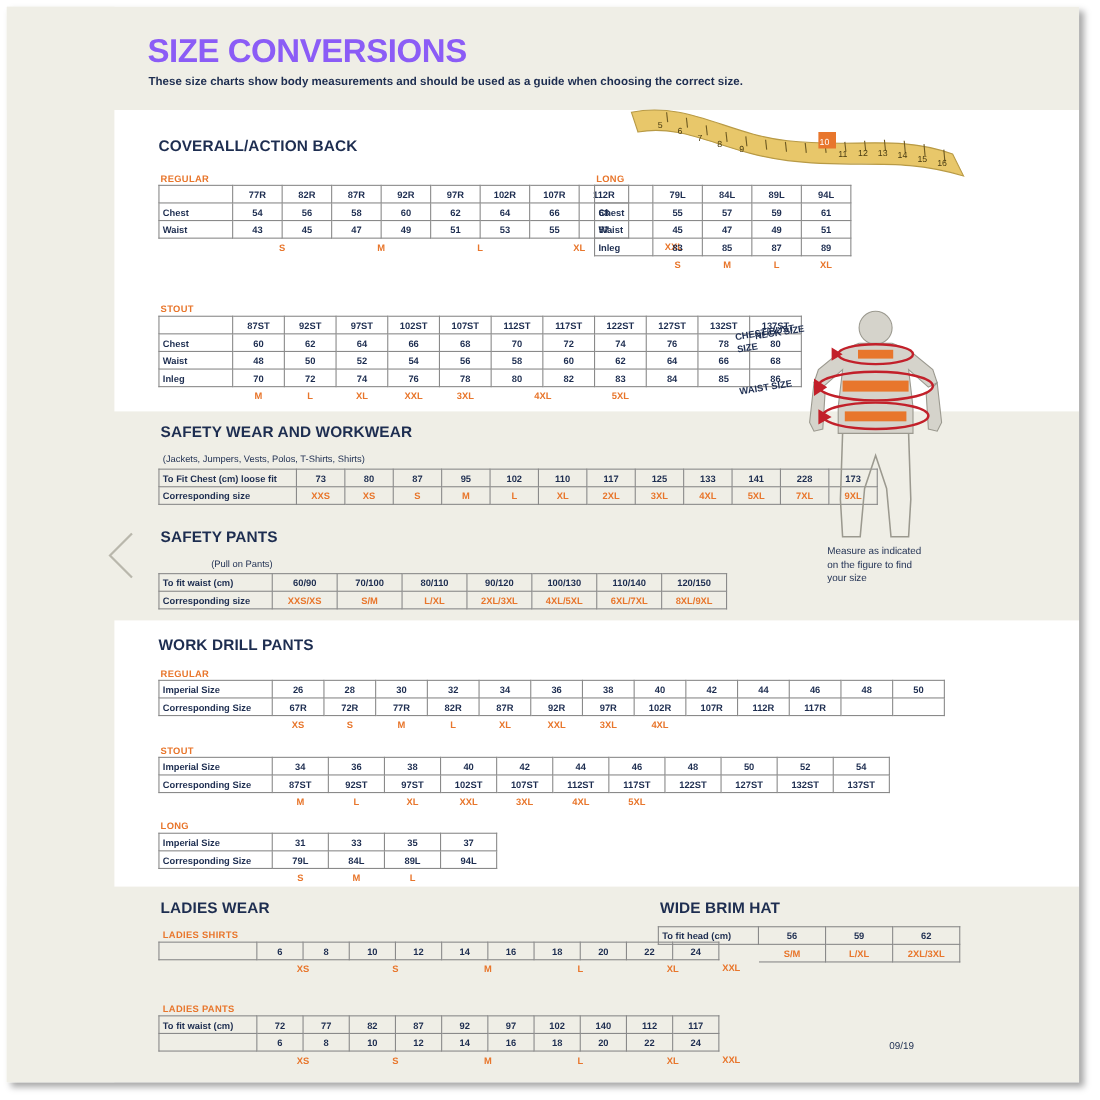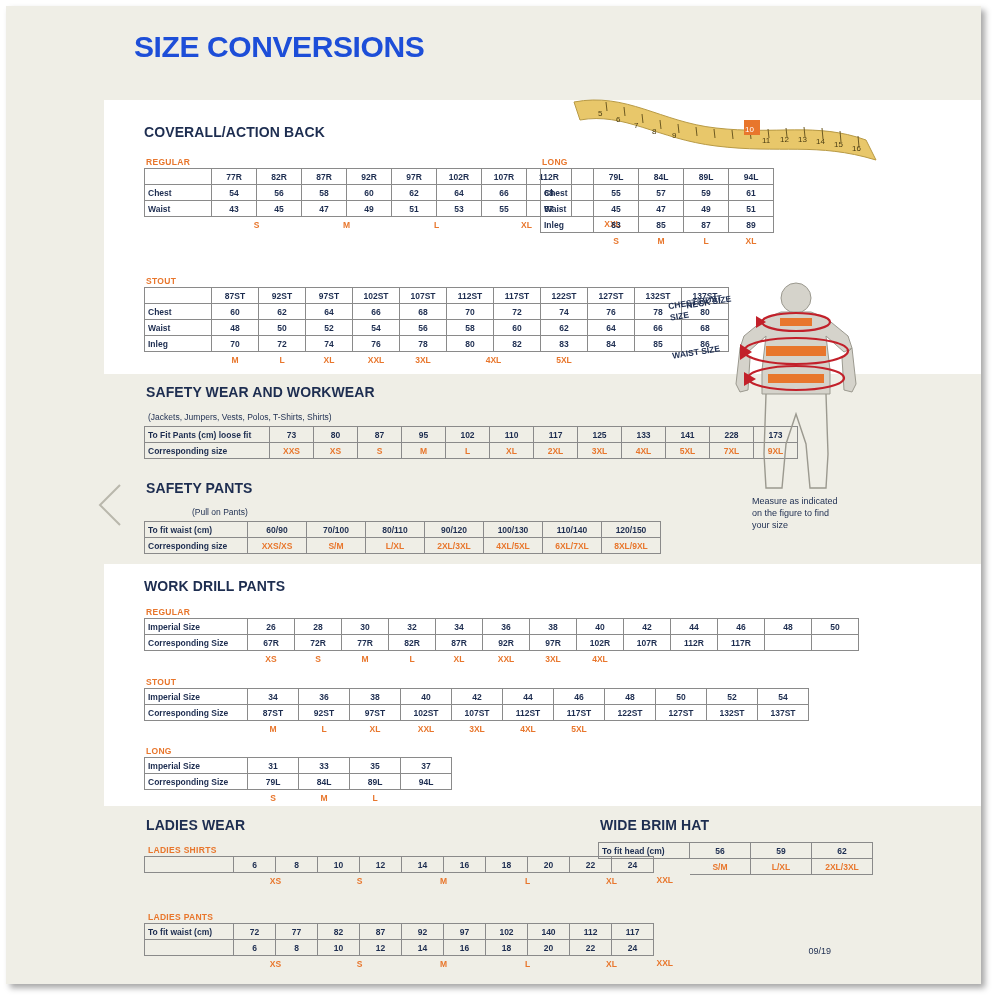--- a/index.html
+++ b/index.html
@@ -31,21 +31,21 @@
   }
   .band{
     position:absolute;left:0;width:100%;
     background:#efeee6;
   }
   .content{position:absolute;left:0;top:0;width:100%;height:100%;}
 
   h1.title{
     position:absolute;left:128px;top:24px;margin:0;
     font-size:30px;font-weight:bold;letter-spacing:-.4px;
-    color:#1d4ed8;
+    color:#8b5cf6;
   }
   .subtitle{
     position:absolute;left:129px;top:62px;
     font-size:10.5px;color:#1d2d50;font-weight:bold;
   }
 
   .sec-title{
     position:absolute;font-size:14px;font-weight:bold;color:#1d2d50;
     letter-spacing:.1px;
   }
@@ -99,20 +99,21 @@
   <div class="sheet">
 
     <div class="leftband"></div>
     <div class="headband"></div>
     <div class="band" style="top:368px;height:190px;"></div>
     <div class="band" style="top:800px;height:178px;"></div>
 
     <div class="content">
 
       <h1 class="title">SIZE CONVERSIONS</h1>
+      <div class="subtitle">These size charts show body measurements and should be used as a guide when choosing the correct size.</div>
 
       <svg class="tape" style="left:560px;top:88px;" width="330" height="70" viewBox="0 0 330 70">
         <path d="M8 8 C 60 -2, 95 28, 150 34 C 210 41, 250 28, 300 46 L 310 66 C 250 48, 215 60, 150 52 C 92 45, 58 18, 14 26 Z" fill="#e8c76a" stroke="#b89a45" stroke-width="1"></path>
         <g stroke="#6d5a22" stroke-width="1">
           <line x1="40" y1="8" x2="41" y2="17"></line>
             <line x1="58" y1="13" x2="59" y2="22"></line>
           <line x1="76" y1="20" x2="77" y2="29"></line>
             <line x1="94" y1="26" x2="95" y2="35"></line>
           <line x1="112" y1="30" x2="113" y2="39"></line>
             <line x1="130" y1="33" x2="131" y2="42"></line>
@@ -303,21 +304,21 @@
               <td colspan="1">5XL</td>
             </tr>
           </tbody>
       </table>
 
       <div class="sec-title" style="left:140px;top:378px;">SAFETY WEAR AND WORKWEAR</div>
       <div class="note" style="left:142px;top:406px;">(Jackets, Jumpers, Vests, Polos, T-Shirts, Shirts)</div>
       <table class="grid" style="left:138px;top:420px;">
         <tbody>
             <tr>
-              <td class="rowhead" style="width: 118px;">To Fit Pants (cm) loose fit</td>
+              <td class="rowhead" style="width: 118px;">To Fit Chest (cm) loose fit</td>
               <td style="width: 37px;">73</td>
               <td style="width: 37px;">80</td>
               <td style="width: 37px;">87</td>
               <td style="width: 37px;">95</td>
               <td style="width: 37px;">102</td>
               <td style="width: 37px;">110</td>
               <td style="width: 37px;">117</td>
               <td style="width: 37px;">125</td>
               <td style="width: 37px;">133</td>
               <td style="width: 37px;">141</td>

